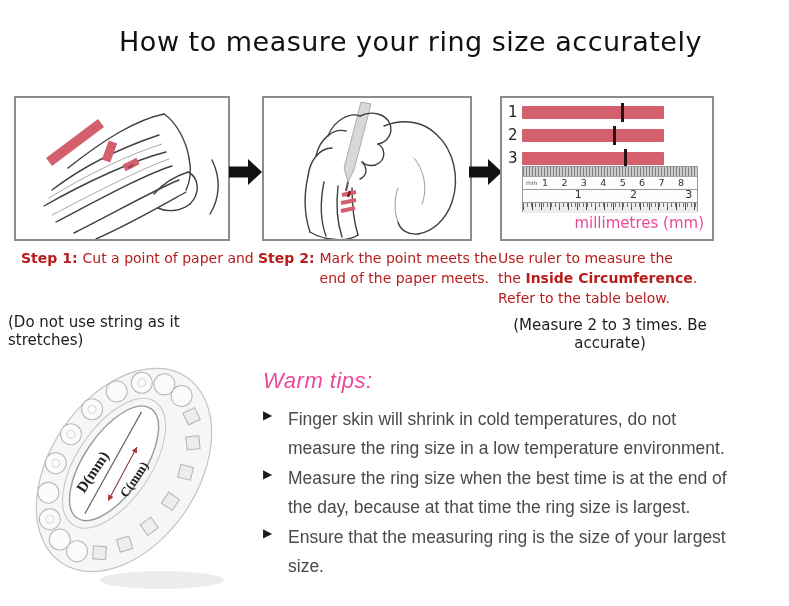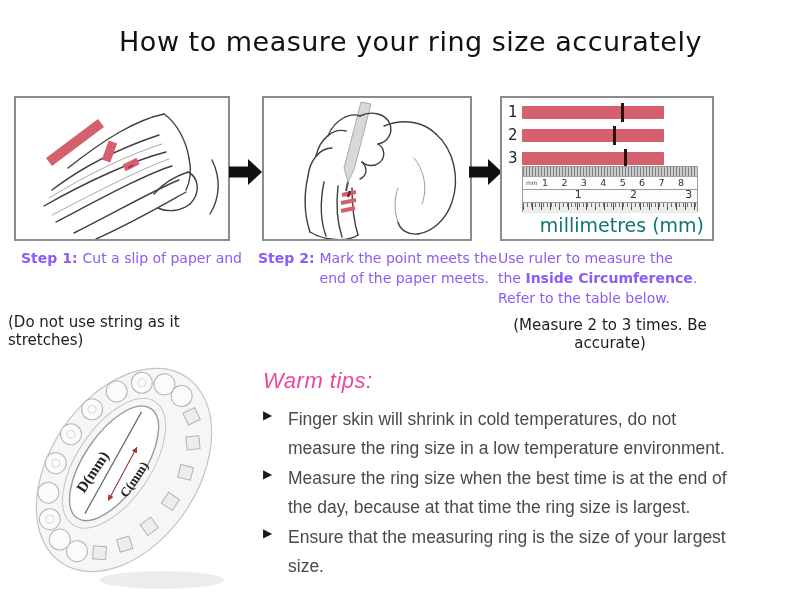--- a/index.html
+++ b/index.html
@@ -34,24 +34,24 @@
   .cm-row{position:relative;height:12px;display:flex;justify-content:space-between;
           padding:0 13px 0 19px;font-size:9.5px;color:#333;line-height:12px;}
   .mm-label{position:absolute;left:3px;bottom:0;font-size:6px;color:#555;}
   .inch-row{position:relative;height:12px;border-top:1px solid #9b9b9b;font-size:11px;color:#333;}
   .inch-num{position:absolute;top:-1px;transform:translateX(-50%);line-height:12px;}
   .band-bottom{height:10px;border-top:1px solid #9b9b9b;background-color:#ececec;
      background-image:repeating-linear-gradient(90deg,#6e6e6e 0 1px,rgba(0,0,0,0) 1px 4px),
                       repeating-linear-gradient(90deg,#4c4c4c 0 1px,rgba(0,0,0,0) 1px 9px);
      background-size:100% 4px,100% 7px;background-repeat:no-repeat,no-repeat;
      background-position:left top,left top;}
-  .ruler-caption{position:absolute;right:8px;top:116px;font-size:19px;color:#0f766e;}
-
-  
-  .caption{position:absolute;top:249px;font-size:14px;line-height:1.42;color:#8b5cf6;display:flex;}
+  .ruler-caption{position:absolute;right:8px;top:116px;font-size:15px;color:#ec4899;}
+
+  
+  .caption{position:absolute;top:249px;font-size:14px;line-height:1.42;color:#b91c1c;display:flex;}
   #cap1{left:21px;}  #cap2{left:258px;}  #cap3{left:498px;}
   .caption .lbl{font-weight:bold;margin-right:5px;white-space:nowrap;}
   .note{position:absolute;font-size:15px;color:#1c1c1c;}
   #note1{left:8px;top:313px;width:232px;text-align:left;}
   #note2{left:490px;top:316px;width:240px;text-align:center;}
 
   
   .ring-wrap{position:absolute;left:2px;top:358px;width:242px;height:246px;}
   .tips-heading{position:absolute;left:263px;top:368px;font-size:22px;letter-spacing:0.5px;
                 color:#ec4899;font-family:"Liberation Sans",sans-serif;font-style:italic;}
@@ -180,21 +180,21 @@
           <span class="inch-num" style="left: 95.25%;">3</span>
       </div>
       <div class="band-bottom"></div>
     </div>
     <div class="ruler-caption">millimetres (mm)</div>
   </div>
 
   <div class="caption" id="cap1">
     <span class="lbl">Step 1:</span>
     <span>
-      <span>Cut a slip of paper and</span><br>
+      <span>Cut a point of paper and</span><br>
     </span>
   </div>
   <div class="caption" id="cap2">
     <span class="lbl">Step 2:</span>
     <span>
       <span>Mark the point meets the</span><br>
       <span>end of the paper meets.</span>
     </span>
   </div>
   <div class="caption" id="cap3">

